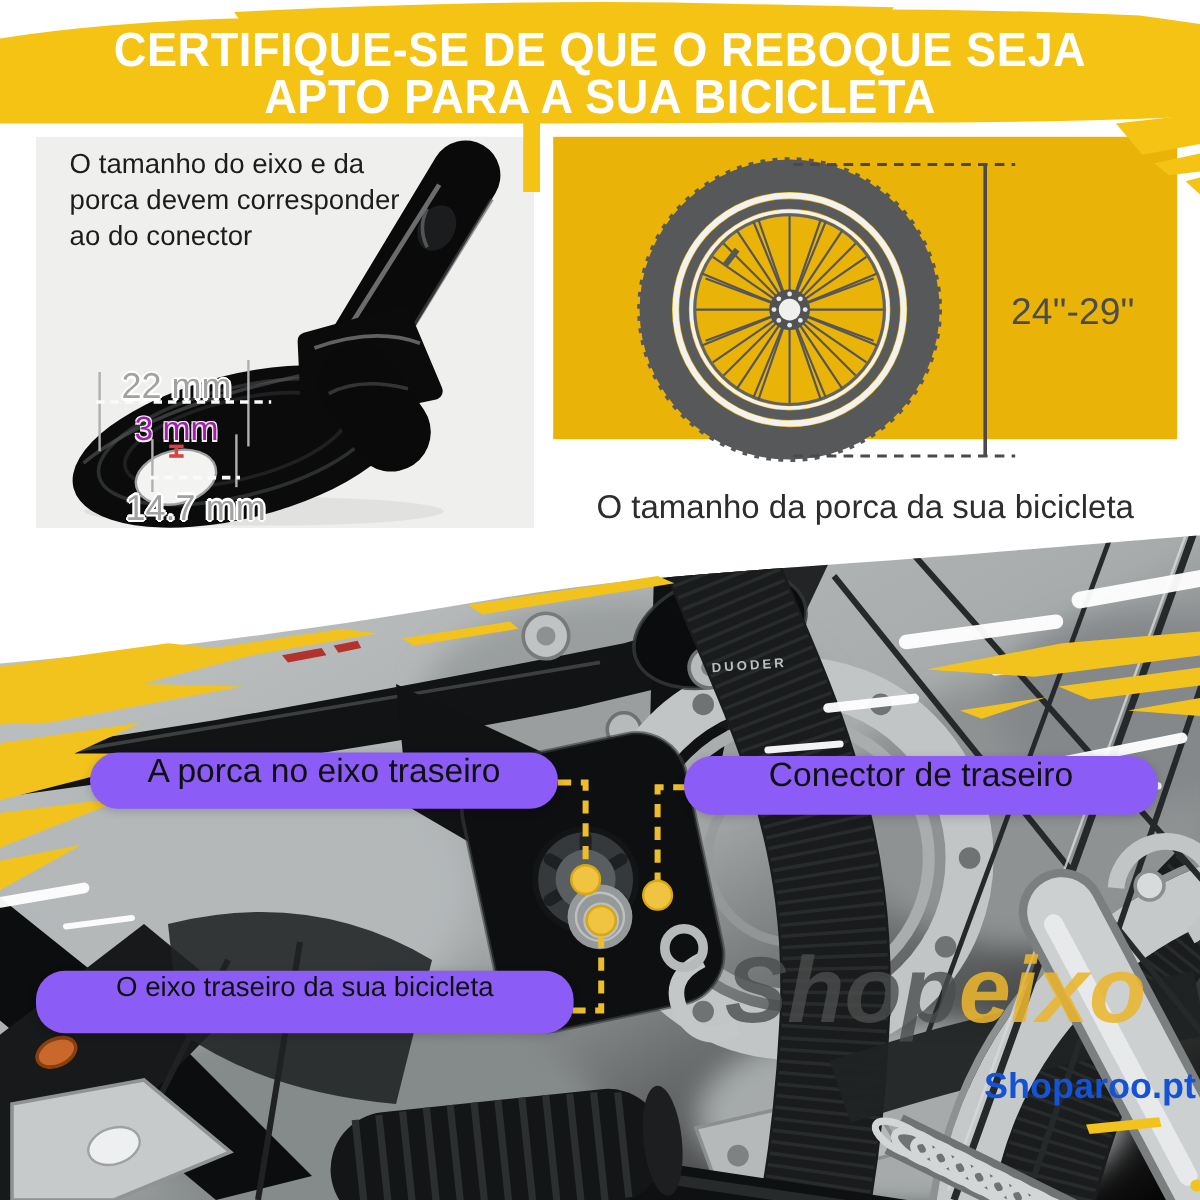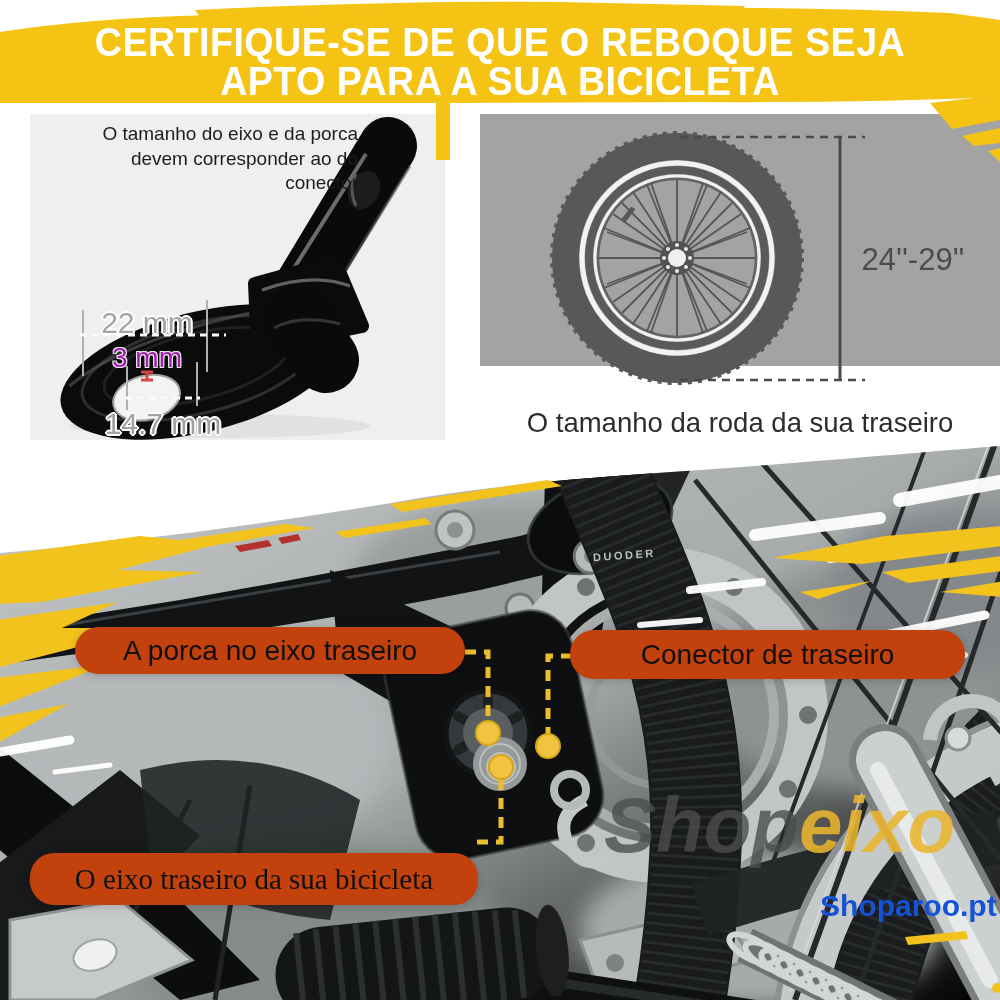--- a/index.html
+++ b/index.html
@@ -8,48 +8,48 @@
 
   
   .header-svg{position:absolute;top:0;left:0;z-index:2;}
   .header-text{position:absolute;top:23px;left:0;width:1000px;text-align:center;color:#fff;
                font-weight:bold;font-size:40px;line-height:.97;letter-spacing:.5px;
                transform:scaleX(.94);transform-origin:center top;z-index:3;}
 
   
   .panel{position:absolute;top:114px;}
   #panel-axle{left:30px;width:415px;height:326px;background:#EFEFED;}
-  #panel-wheel{left:480px;width:520px;height:252px;background:#a3a3a3;}
+  #panel-wheel{left:461px;width:520px;height:252px;background:#eab308;}
   .panel svg{position:absolute;left:0;top:0;}
-  .panel-note{position:absolute;left:28px;top:8px;width:300px;font-size:19px;line-height:1.3;
-              color:#1d1d1d;z-index:2;text-align:right;}
+  .panel-note{position:absolute;left:28px;top:8px;width:300px;font-size:23px;line-height:1.3;
+              color:#1d1d1d;z-index:2;}
   .meas{position:absolute;text-align:center;font-size:30px;color:#a2a2a0;z-index:3;
         text-shadow:-1px -1px 0 #fff,1px -1px 0 #fff,-1px 1px 0 #fff,1px 1px 0 #fff,
                     -2px 0 0 #fff,2px 0 0 #fff,0 2px 0 #fff,0 -2px 0 #fff;}
   #meas-22{left:57px;top:192px;width:120px;}
   #meas-3{left:57px;top:228px;width:120px;color:#a21caf;font-size:28px;
           text-shadow:-1px -1px 0 #efefed,1px -1px 0 #efefed,-1px 1px 0 #efefed,1px 1px 0 #efefed;}
   #meas-103{left:66px;top:293px;width:134px;}
   .size-range{position:absolute;left:358px;top:128px;width:150px;text-align:center;font-size:31px;
               color:#4c4c4c;z-index:3;}
   .wheel-caption{position:absolute;left:0;top:293px;width:520px;text-align:center;font-size:27.5px;
                  color:#2d2d2d;z-index:3;}
 
   
   .photo-svg{position:absolute;left:0;top:440px;z-index:1;}
   #duoder{position:absolute;left:593px;top:549px;font-size:11px;font-weight:bold;
           letter-spacing:2.5px;color:#bcbfc0;transform:rotate(-4deg);z-index:2;}
 
   
-  .pill{position:absolute;background:#c2410c;border-radius:24px;display:flex;align-items:center;
+  .pill{position:absolute;background:#8b5cf6;border-radius:24px;display:flex;
         justify-content:center;color:#101010;font-size:28px;z-index:5;white-space:nowrap;
         box-shadow:0 2px 8px rgba(0,0,0,.18);}
   #pill-nut{left:75px;top:627px;width:390px;height:47px;}
   #pill-conn{left:570px;top:630px;width:395px;height:49px;}
-  #pill-axle{left:30px;top:853px;width:448px;height:52px;font-size:29px;font-family:Liberation Serif, serif;}
+  #pill-axle{left:30px;top:809px;width:448px;height:52px;font-size:23px;}
 
   
   #watermark{position:absolute;left:604px;top:786px;font-size:78px;font-style:italic;
              font-weight:bold;line-height:1;z-index:4;white-space:nowrap;}
   #watermark .wm-gray{color:rgba(75,77,78,.8);text-align:center;}
   #watermark .wm-yellow{color:rgba(233,181,45,.88);}
   #site{position:absolute;left:820px;top:889px;font-size:30px;font-weight:bold;color:#1553D6;z-index:4;}
 </style>
 </head>
 <body>
@@ -157,21 +157,21 @@
             <circle cx="206" cy="153" r="2"></circle>
         </g>
       </g>
       <g stroke="#4a4a4a">
         <line x1="200" y1="23" x2="385" y2="23" stroke-width="2.5" stroke-dasharray="8,6"></line>
         <line x1="200" y1="266" x2="385" y2="266" stroke-width="2.5" stroke-dasharray="8,6"></line>
         <line x1="360" y1="23" x2="360" y2="266" stroke-width="3"></line>
       </g>
     </svg>
     <div class="size-range">24''-29''</div>
-    <div class="wheel-caption">O tamanho da roda da sua traseiro</div>
+    <div class="wheel-caption">O tamanho da porca da sua bicicleta</div>
   </div>
 
   <svg class="photo-svg" width="1000" height="560" viewBox="0 0 1000 560">
     <defs>
       <linearGradient id="bgGrad" x1="0" y1="0" x2="1" y2="1">
         <stop offset="0" stop-color="#c3c6c7"></stop>
           <stop offset=".5" stop-color="#a7abac"></stop>
         <stop offset="1" stop-color="#90
 9495"></stop>
       </linearGradient>

